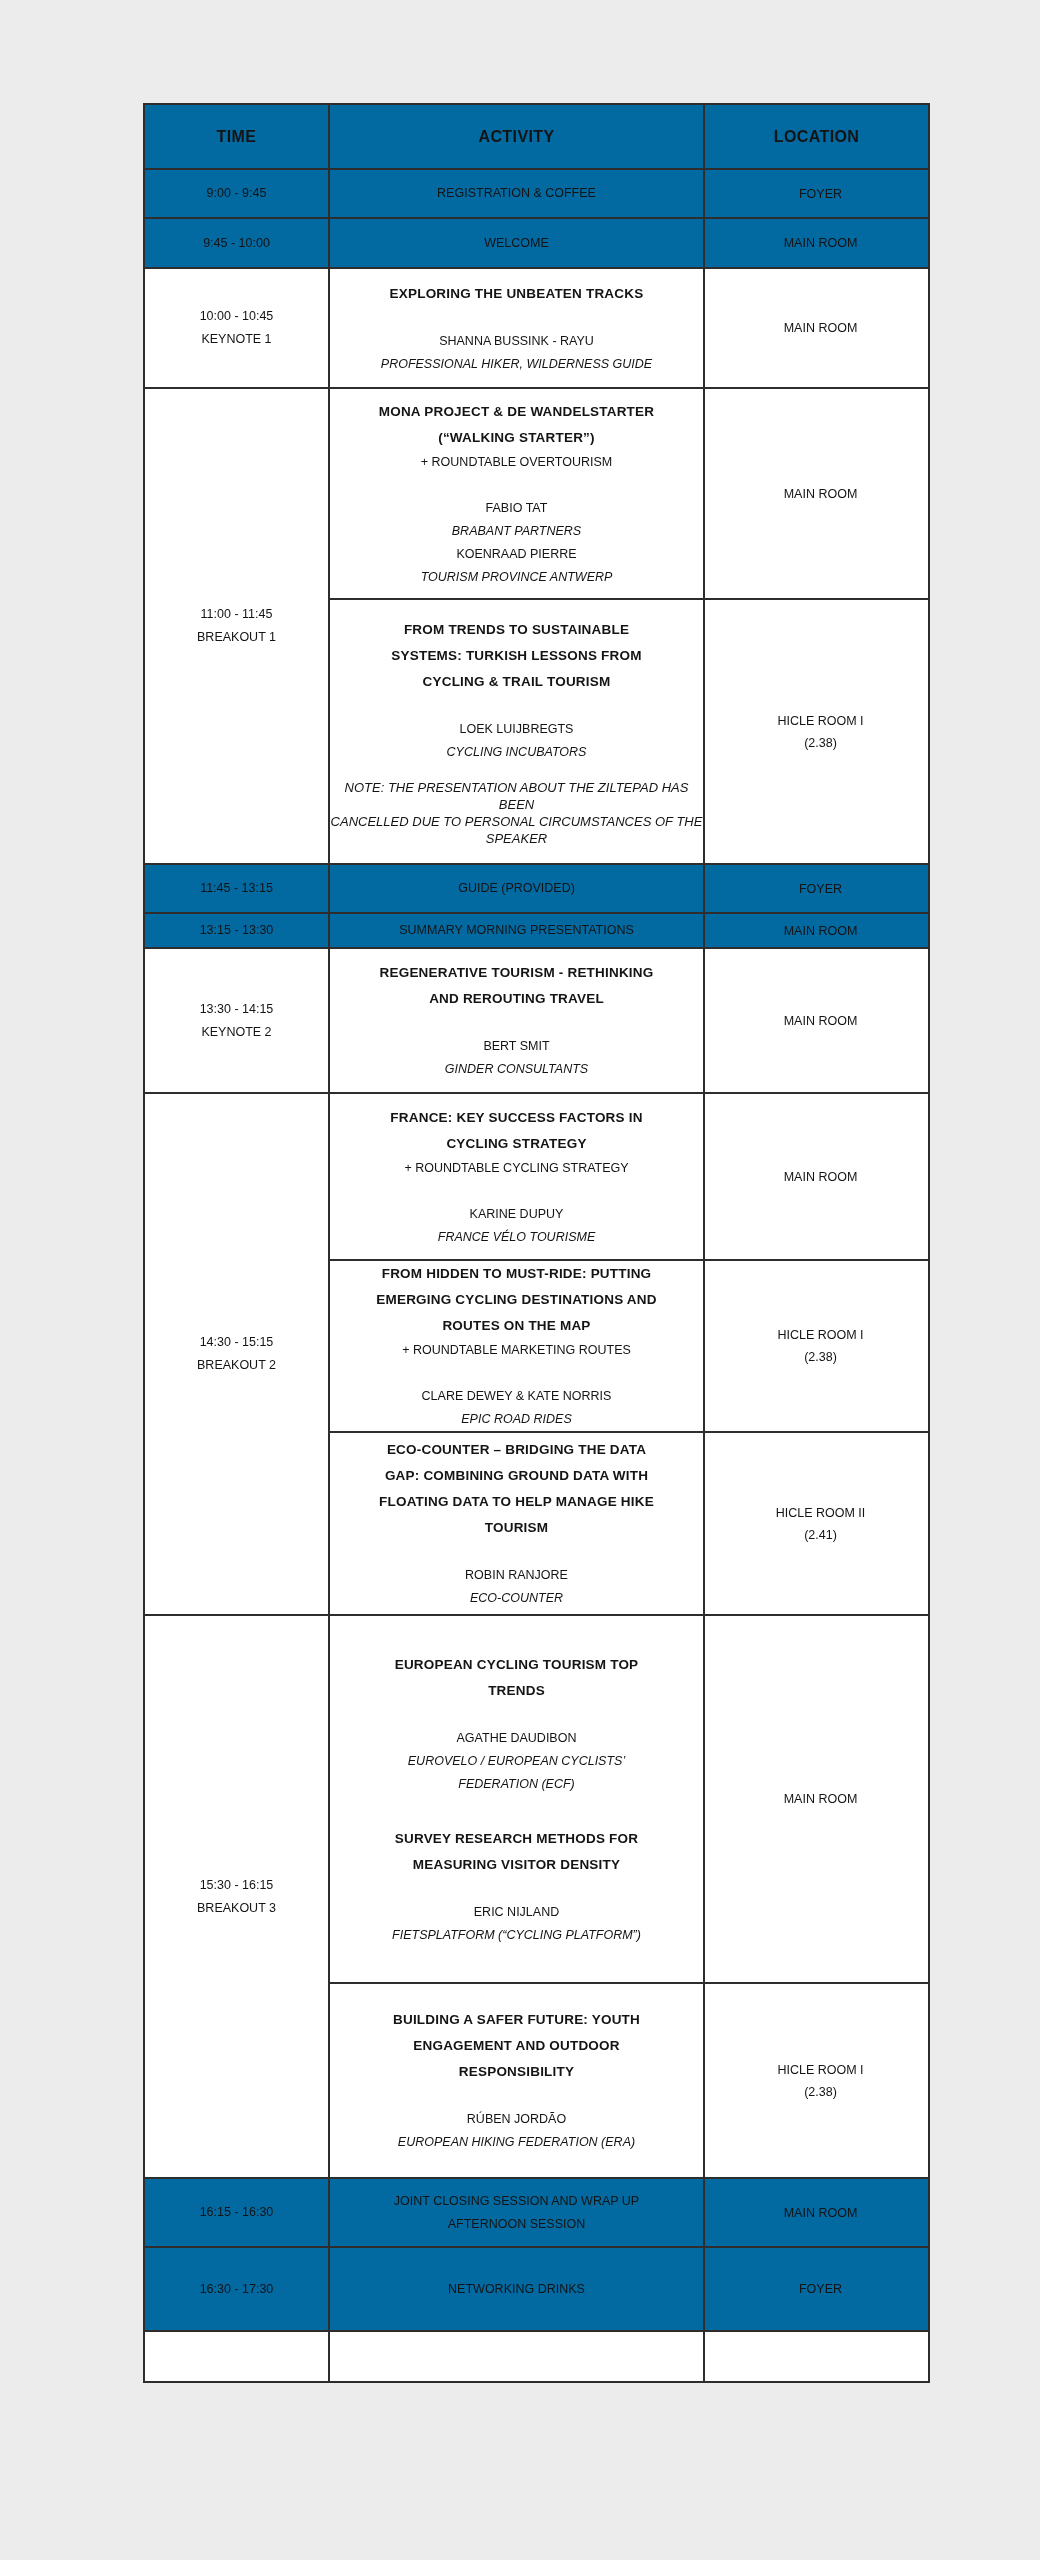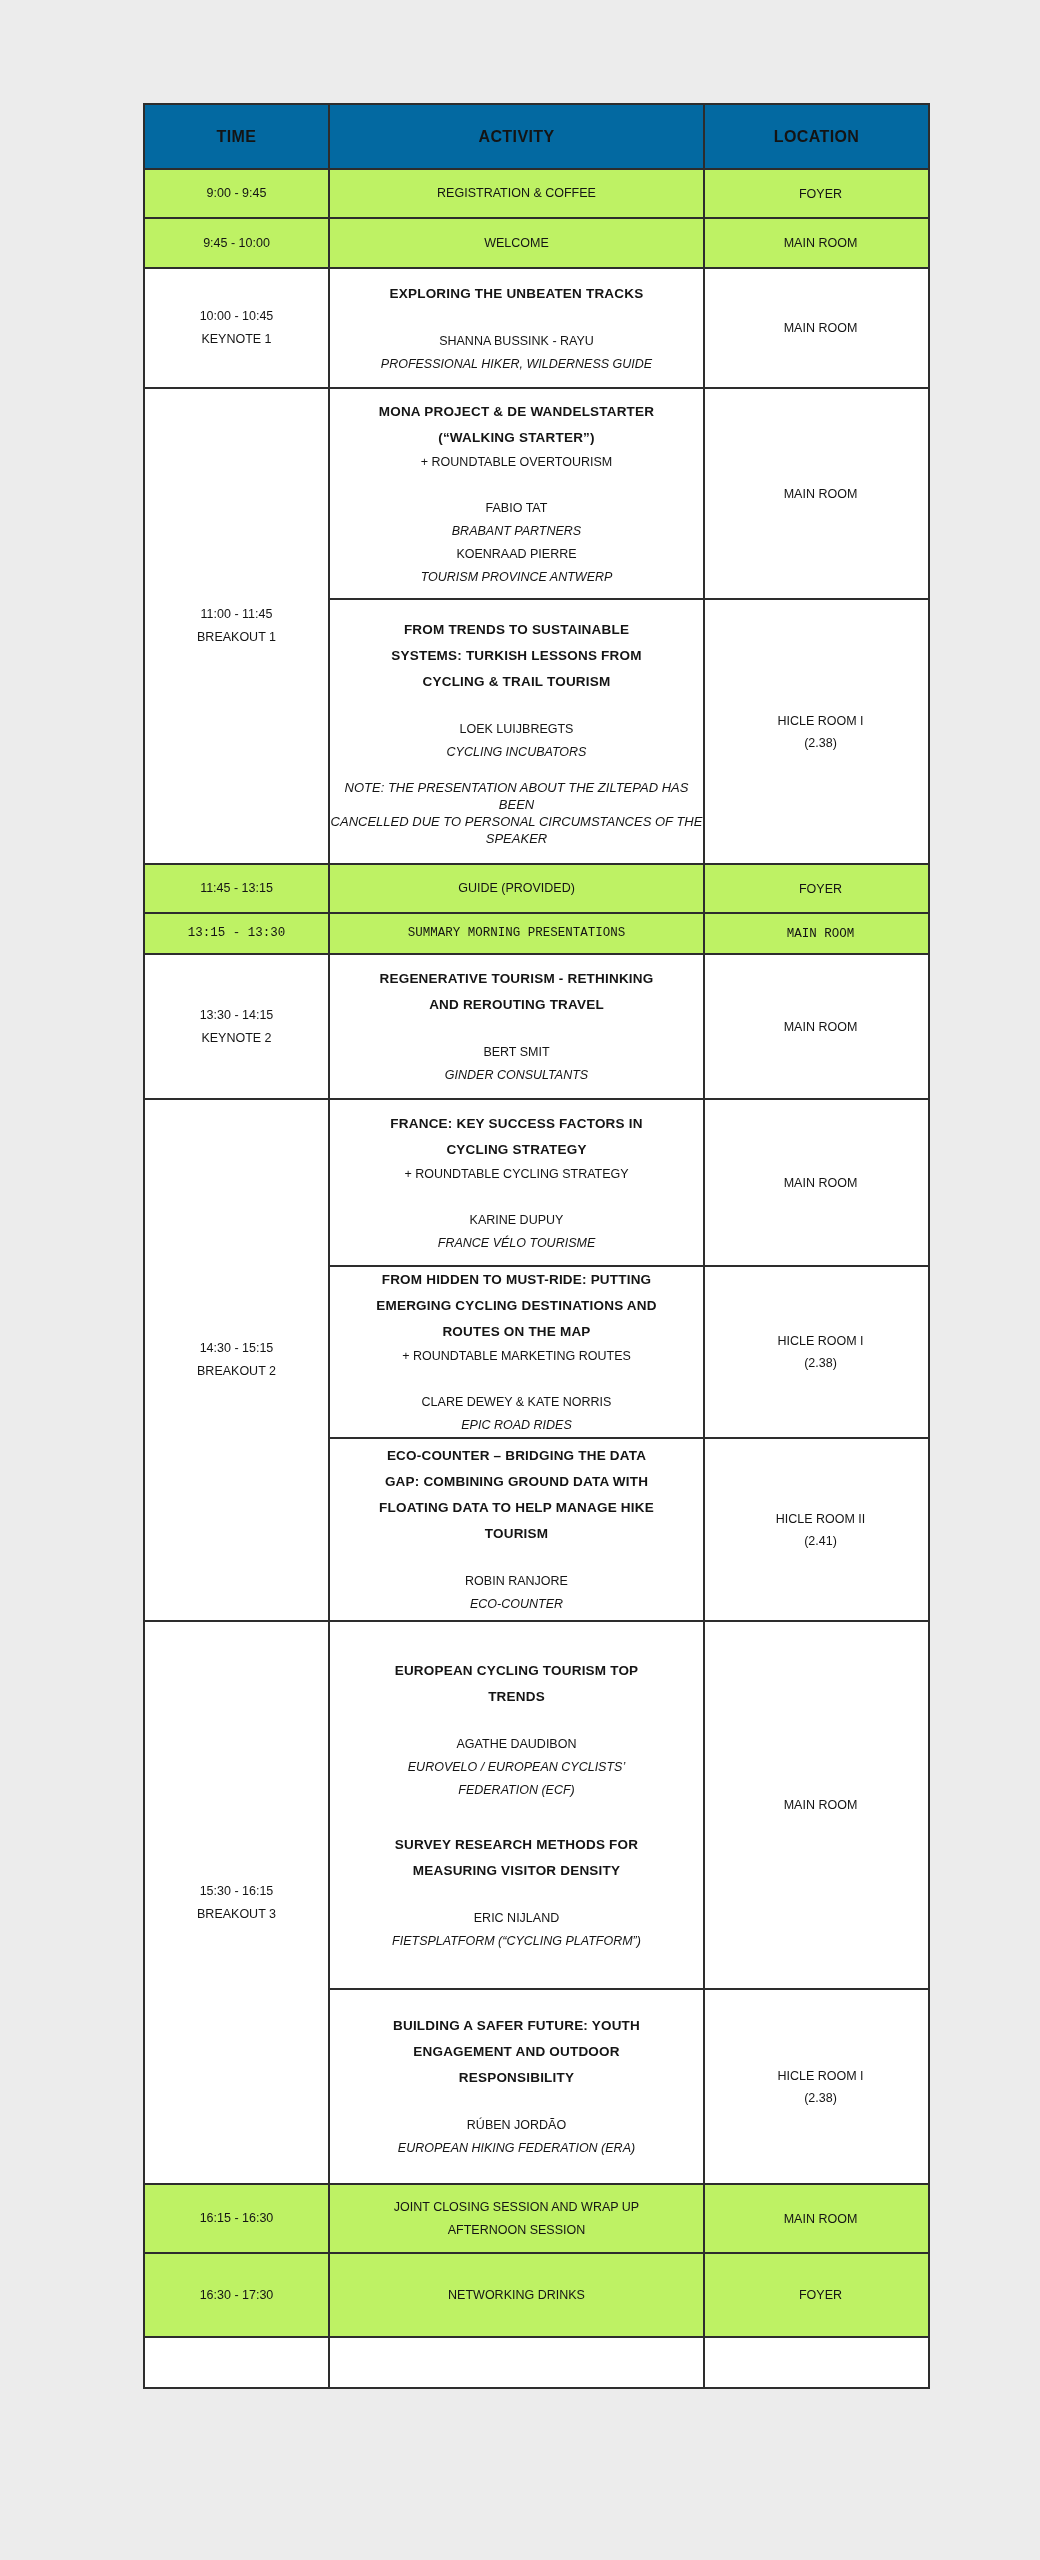--- a/index.html
+++ b/index.html
@@ -19,21 +19,21 @@
   }
   table.schedule td, table.schedule th {
     border:2px solid #2d2d2d;
     padding:0;
     text-align:center;
     vertical-align:middle;
     overflow:hidden;
   }
   tr.header-row { height:65px; }
   th.col-header { font-size:16px; font-weight:bold; letter-spacing:.4px; background:#0369a1; }
-  tr.shaded td { background:#bef264; }
+  tr.shaded td { background:#0369a1; }
   td.time-cell { font-size:12.5px; }
   .time-line { line-height:23px; }
   td.activity-cell { padding:6px 18px; }
   td.location-cell { font-size:12.5px; }
   .loc-line { line-height:22px;padding-left:8px; }
   .b-title { font-weight:bold; font-size:13.5px; line-height:26px; white-space:pre-line; letter-spacing:.2px; }
   .b-plain { font-size:12.5px; line-height:23px; white-space:pre-line; }
   .b-italic { font-size:12.5px; font-style:italic; line-height:23px; white-space:pre-line; }
   .b-note { font-size:13px; font-style:italic; line-height:17px; white-space:pre-line; margin-top:15px; }
   .b-gap { height:23px; }
@@ -134,21 +134,21 @@
           <td class="time-cell" rowspan="1">
             <div class="time-line">11:45 - 13:15</div>
           </td>
           <td class="activity-cell">
             <div class="b-plain">GUIDE (PROVIDED)</div>
           </td>
           <td class="location-cell">
             <div class="loc-line">FOYER</div>
           </td>
         </tr>
-        <tr class="shaded" style="height: 41px; font-family: Liberation Mono, monospace;">
+        <tr class="shaded" style="height: 35px;">
           <td class="time-cell" rowspan="1">
             <div class="time-line">13:15 - 13:30</div>
           </td>
           <td class="activity-cell">
             <div class="b-plain">SUMMARY MORNING PRESENTATIONS</div>
           </td>
           <td class="location-cell">
             <div class="loc-line">MAIN ROOM</div>
           </td>
         </tr>

